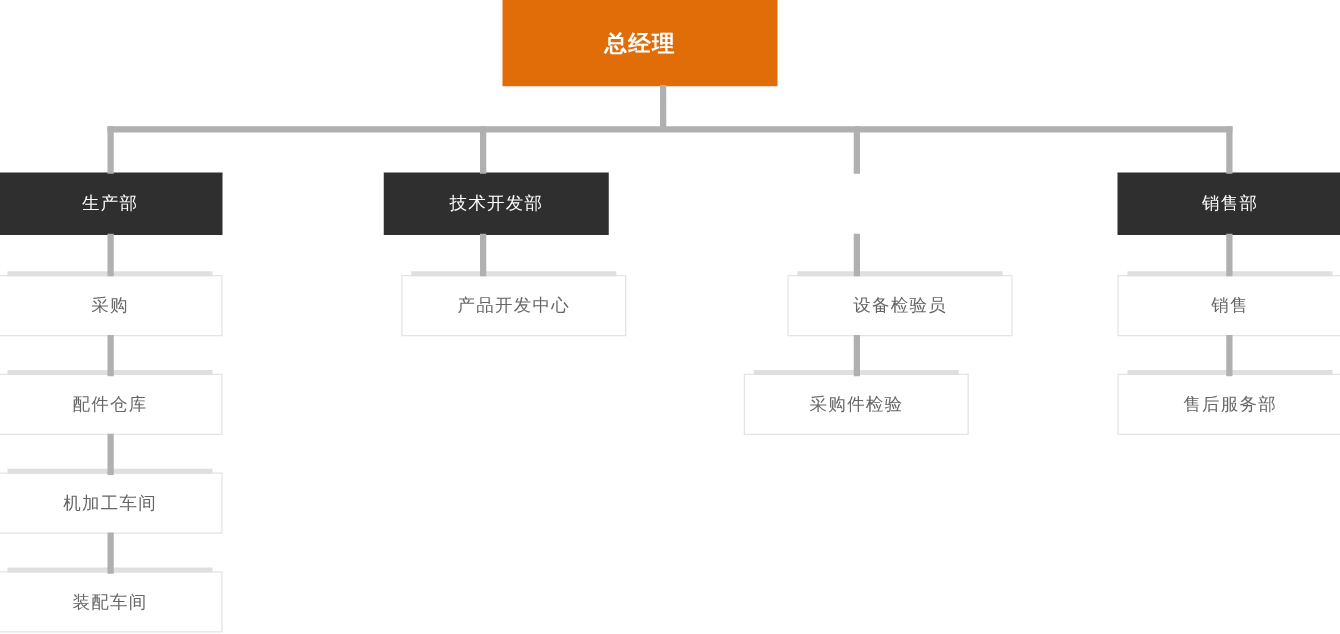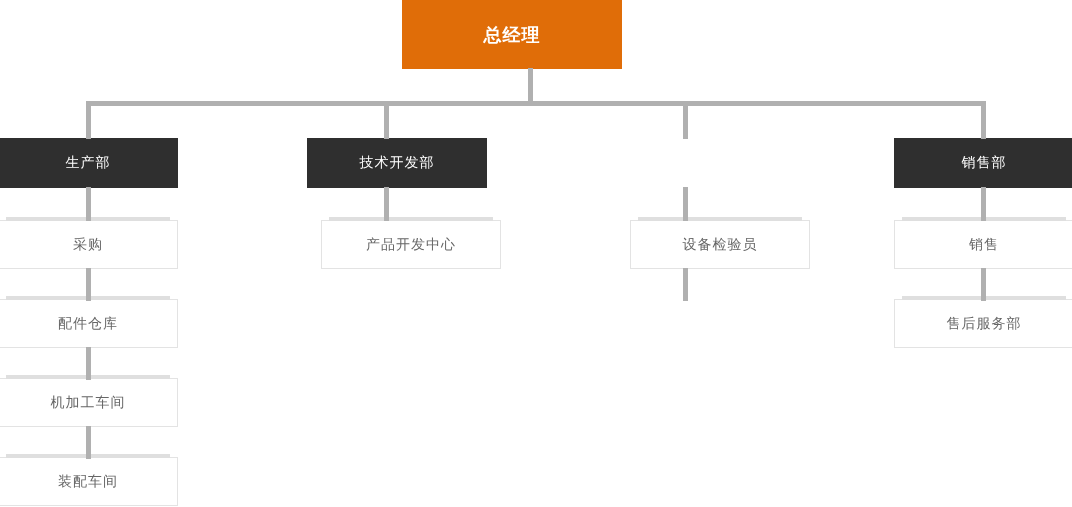--- a/index.html
+++ b/index.html
@@ -68,20 +68,21 @@
   <div class="conn v" style="left:86px;top:426px;height:33px;"></div>
   <div class="node-leaf" style="left:-2px;top:457px;">装配车间</div>
 
   <div class="node-dept" style="left:307px;">技术开发部</div>
   <div class="conn v" style="left:384px;top:187px;height:34px;"></div>
   <div class="node-leaf" style="left:297px;top:220px;margin-left:24px;">产品开发中心</div>
 
   <div class="conn v" style="left:683px;top:187px;height:34px;"></div>
   <div class="node-leaf" style="left:595px;top:220px;margin-left:35px;">设备检验员</div>
   <div class="conn v" style="left:683px;top:268px;height:33px;"></div>
+  <div class="node-leaf" style="left:595px;top:299px;">采购件检验</div>
 
   <div class="node-dept" style="left:894px;">销售部</div>
   <div class="conn v" style="left:981px;top:187px;height:34px;"></div>
   <div class="node-leaf" style="left:894px;top:220px;">销售</div>
   <div class="conn v" style="left:981px;top:268px;height:33px;"></div>
   <div class="node-leaf" style="left:894px;top:299px;">售后服务部</div>
 
 </div>
 
 </body></html>

